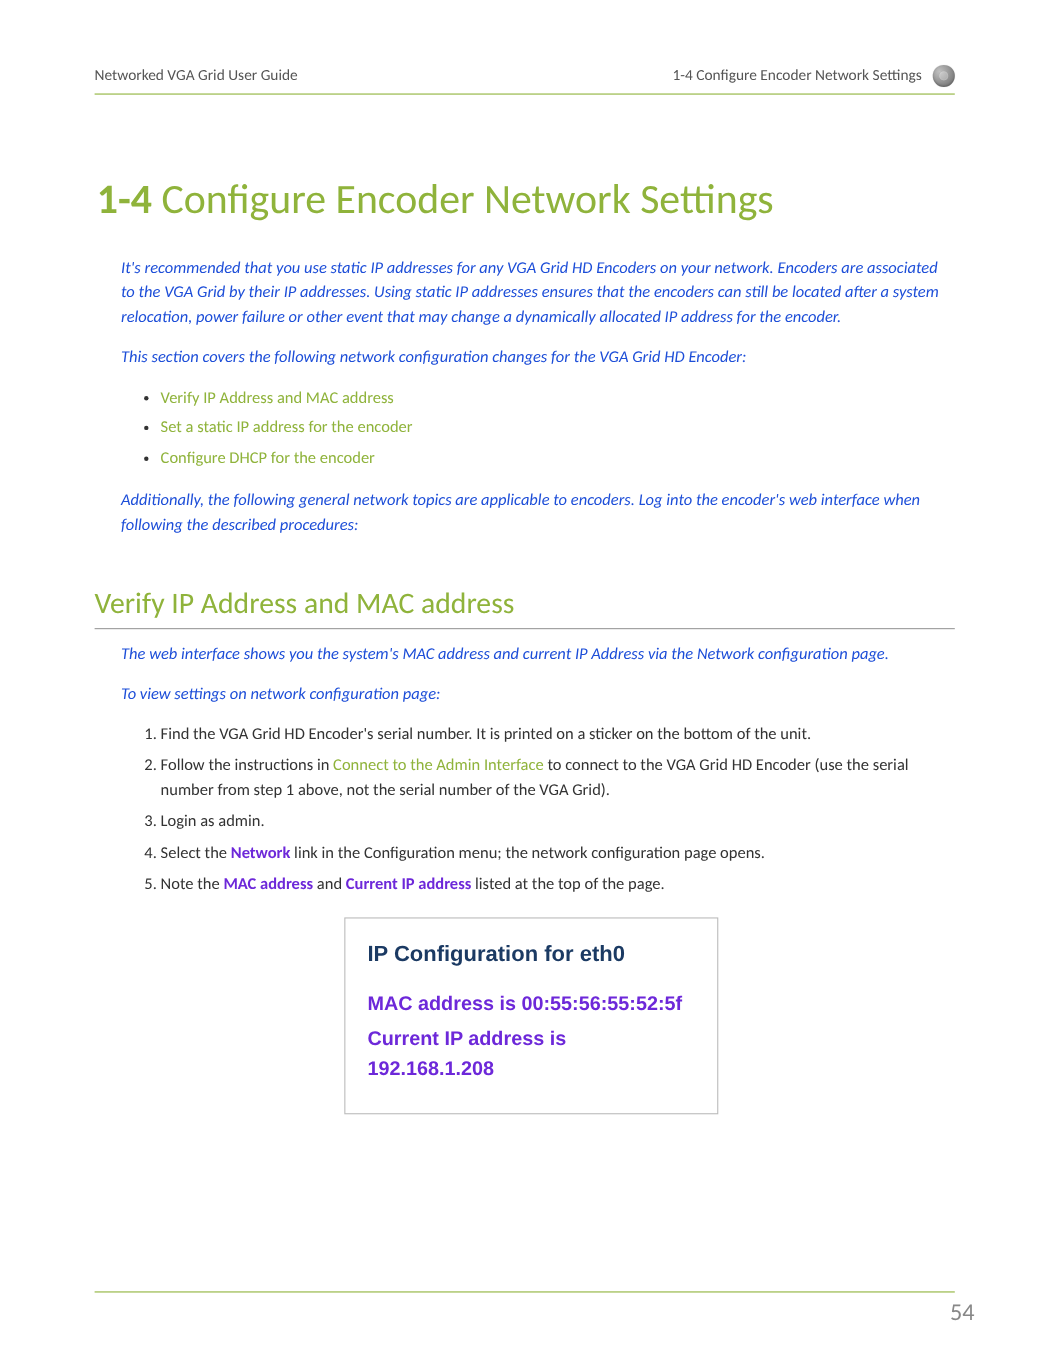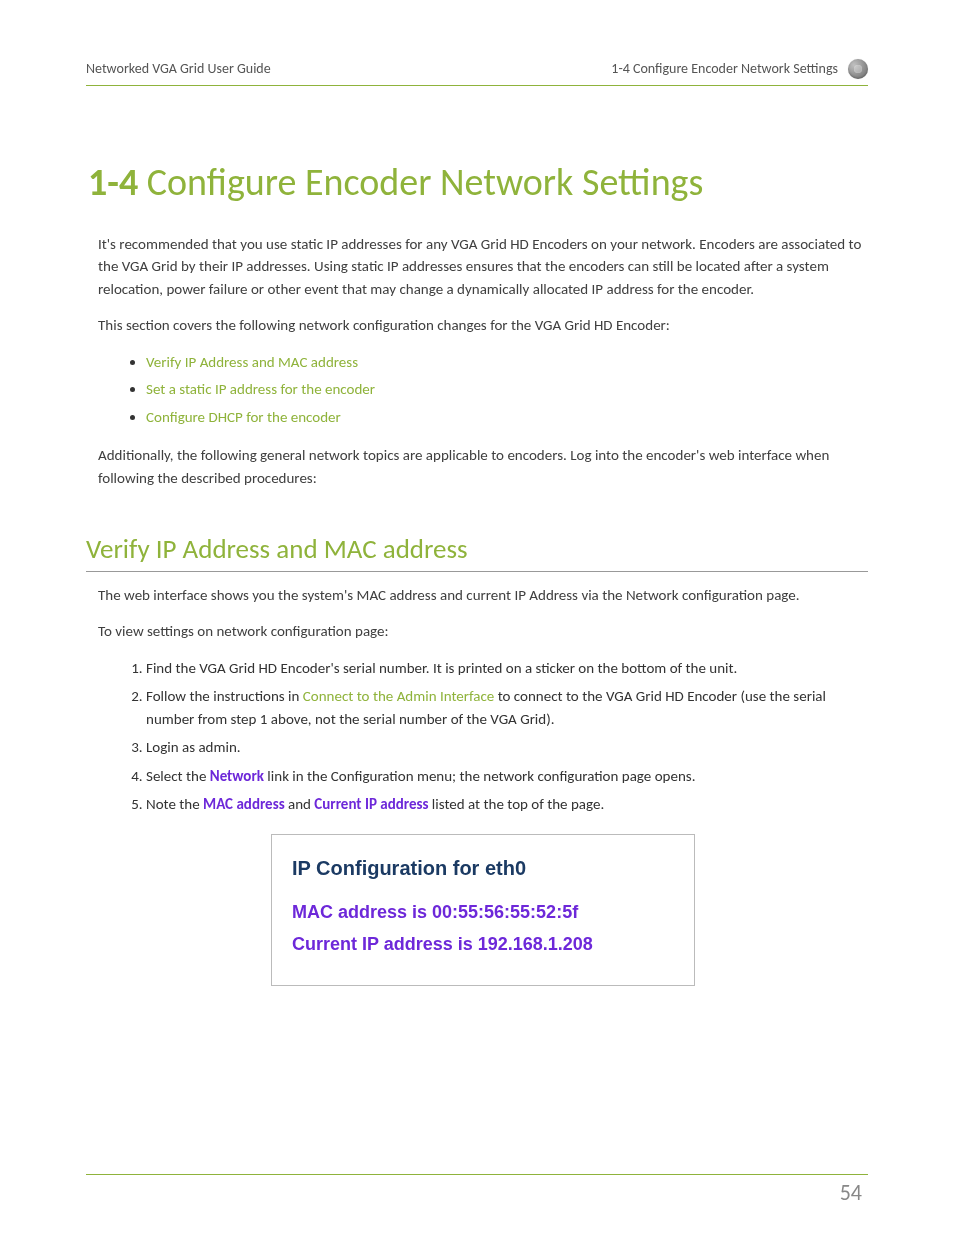--- a/index.html
+++ b/index.html
@@ -67,22 +67,23 @@
       color: #8fb33b;
       border-bottom: 1px solid #999;
       padding-bottom: 1px;
       margin-top: 40px;
       margin-bottom: 12px;
     }
 
     
     .content { padding-left: 12px; }
     p {
-      margin: 0 0 14px 0;
-      color: #404040;
+      margin: 0 0 14px 12px;
+      color: #1d4ed8;
+      font-style: italic;
     }
     a.link { color: #8fb33b; text-decoration: none; }
 
     ul.bullets {
       list-style: disc;
       margin: 2px 0 16px 48px;
       padding: 0;
     }
     ul.bullets li { margin: 5px 0; color:#333; }
     ul.bullets li .link { color:#8fb33b;}
@@ -95,21 +96,21 @@
     ol.steps li { margin: 6px 0; color:#333;}
     ol.steps li .bold { font-weight:700; color:#6d28d9;}
 
     
     .ip-box-wrap {
       display:flex;
       justify-content:center;
       margin-top:18px;
     }
     .ip-box {
-      width: 424px;
+      width: 340px;
       border: 1px solid #bbb;
       padding: 18px 20px 22px 20px;
       font-family: Verdana, Geneva, Tahoma, sans-serif;
     }
     .ip-box h3 {
       font-family: Verdana, Geneva, sans-serif;
       font-weight: 700;
       font-size: 20px;
       color: #1b3a63;
       margin-bottom: 16px;
@@ -124,21 +125,21 @@
     
     .page-footer {
       position: absolute;
       left: 86px;
       right: 86px;
       bottom: 60px;
       border-top: 1.5px solid #8fb33b;
     }
     .page-number {
       position: absolute;
-      right: 92px;
+      right: 68px;
       bottom: 26px;
       font-size: 22px;
       color: #888;
       font-family: "Segoe UI Light","Segoe UI",Calibri,sans-serif;
       font-weight: 300;
     }
   </style>
 </head>
 <body>
 

